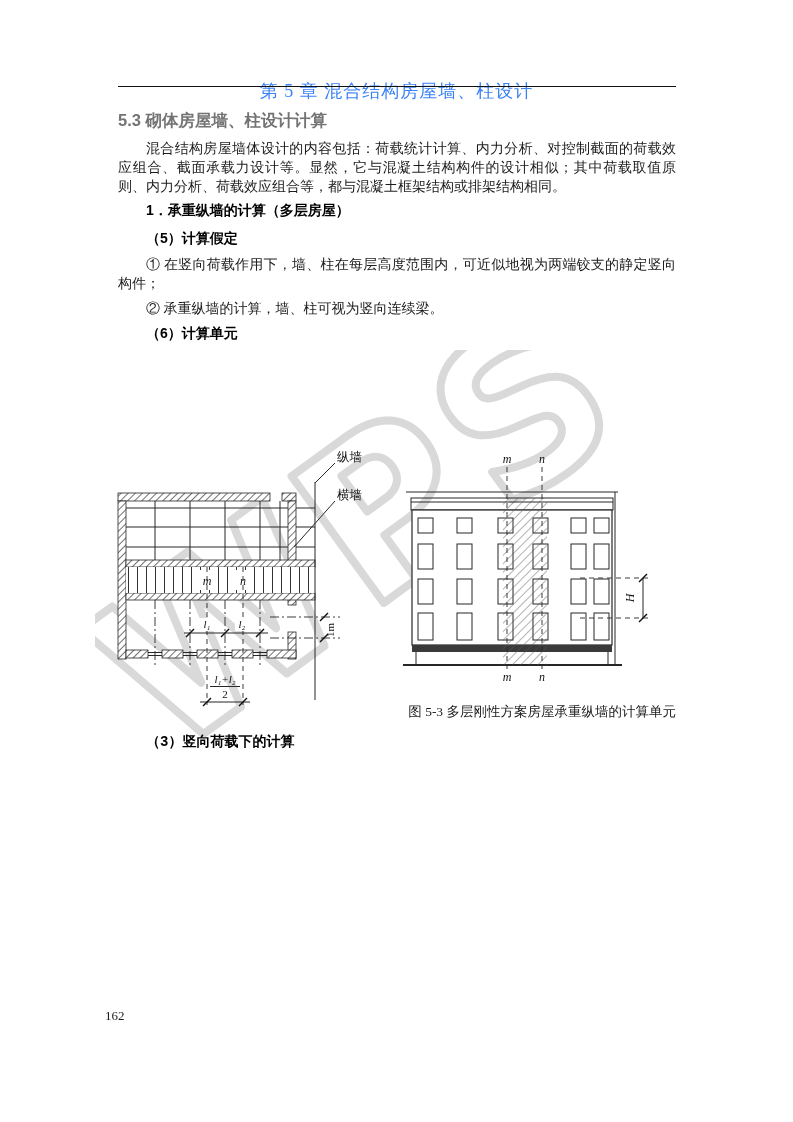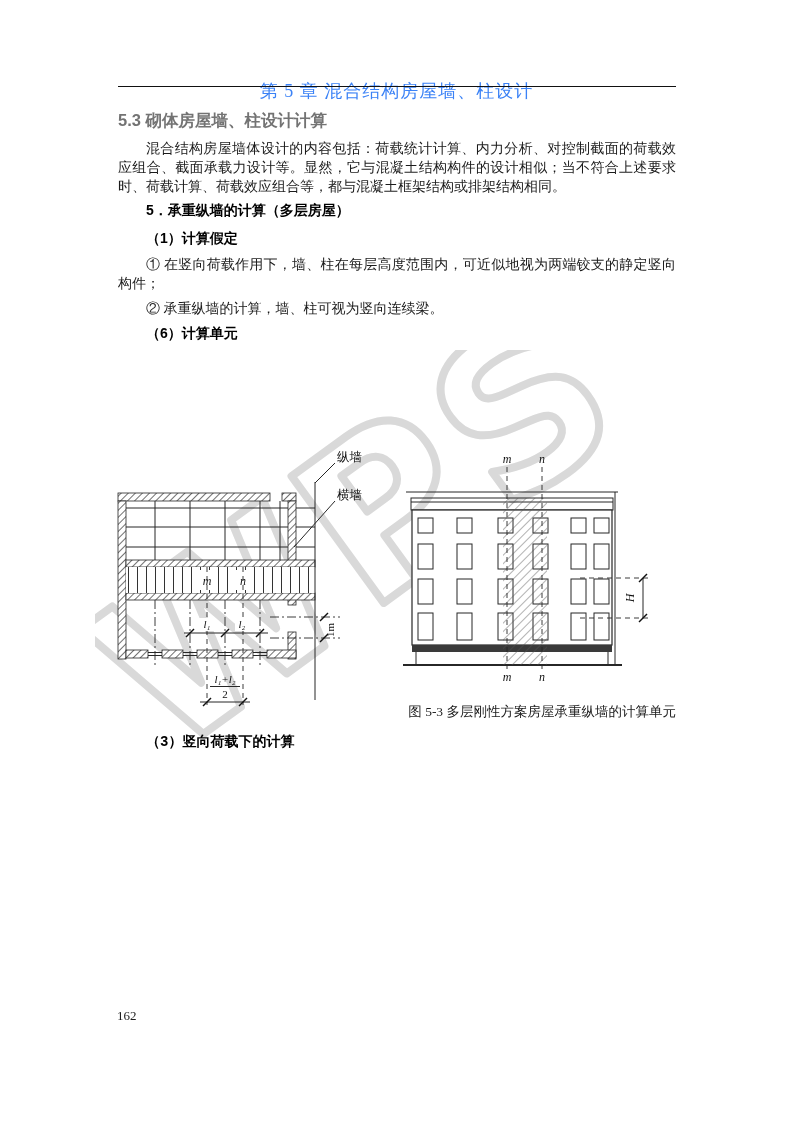--- a/index.html
+++ b/index.html
@@ -23,21 +23,21 @@
   .pa{margin-top:7px !important;}
   .pb{margin-top:6px !important;}
   .b3{margin-top:6px !important;}
   .pc{margin-top:7px !important;}
   .wm{position:absolute;left:95px;top:350px;z-index:0;pointer-events:none;}
   .figsvg{position:absolute;left:110px;top:447px;z-index:1;}
   .caption{position:absolute;top:703px;left:118px;width:558px;text-align:right;
            font-size:13.5px;z-index:2;}
   .b4{position:absolute;top:733px;left:146px;font-family:Liberation Mono, monospace;
       font-weight:bold;font-size:14px;color:#000;z-index:2;}
-  .pagenum{position:absolute;top:1008px;left:117px;font-size:13px;z-index:2;}
+  .pagenum{position:absolute;top:1008px;left:105px;font-size:13px;z-index:2;}
   svg .ln{stroke:#272727;stroke-width:1;fill:none;}
   svg .lnb{stroke:#272727;stroke-width:1.8;fill:none;}
   svg .wall{fill:url(#ph);stroke:#272727;stroke-width:0.8;}
   svg .dd{stroke:#272727;stroke-width:0.9;fill:none;stroke-dasharray:9 3 2 3;}
   svg .ds{stroke:#272727;stroke-width:0.9;fill:none;stroke-dasharray:5 4;}
   svg .tick{stroke:#111;stroke-width:1.4;}
   svg .tc{font-family:"Liberation Serif","DejaVu Serif",serif;font-size:12.5px;fill:#111;}
   svg .ti{font-family:"Liberation Serif","DejaVu Serif",serif;font-style:italic;
           font-size:12px;fill:#111;}
   svg .tis{font-family:"Liberation Serif","DejaVu Serif",serif;font-style:italic;
@@ -51,23 +51,23 @@
 
   <svg class="wm" width="560" height="400" viewBox="0 0 560 400" aria-hidden="true">
     <text x="275" y="250" text-anchor="middle" font-family="DejaVu Sans, Liberation Sans, sans-serif" font-weight="bold" font-size="215" letter-spacing="10" fill="none" stroke="#d9d9d9" stroke-width="8" stroke-linejoin="round" transform="rotate(-36 275 195)">WPS</text>
   </svg>
 
   <div class="hdr-title">第 5 章  混合结构房屋墙、柱设计</div>
   <div class="hdr-rule"></div>
 
   <div class="flow">
     <p class="h53">5.3 砌体房屋墙、柱设计计算</p>
-    <p class="intro">混合结构房屋墙体设计的内容包括：荷载统计计算、内力分析、对控制截面的荷载效应组合、截面承载力设计等。显然，它与混凝土结构构件的设计相似；当不符合上述要求时、荷载计算、荷载效应组合等，都与混凝土框架结构或排架结构相同。</p>
-    <p class="bh b1">5．承重纵墙的计算（多层房屋）</p>
-    <p class="bh b2">（1）计算假定</p>
+    <p class="intro">混合结构房屋墙体设计的内容包括：荷载统计计算、内力分析、对控制截面的荷载效应组合、截面承载力设计等。显然，它与混凝土结构构件的设计相似；其中荷载取值原则、内力分析、荷载效应组合等，都与混凝土框架结构或排架结构相同。</p>
+    <p class="bh b1">1．承重纵墙的计算（多层房屋）</p>
+    <p class="bh b2">（5）计算假定</p>
     <p class="pa">① 在竖向荷载作用下，墙、柱在每层高度范围内，可近似地视为两端铰支的静定竖向构件；</p>
     <p class="pb">② 承重纵墙的计算，墙、柱可视为竖向连续梁。</p>
     <p class="bh b3">（6）计算单元</p>
   </div>
 
   <svg class="figsvg" width="590" height="263" viewBox="0 0 590 263">
     <defs>
       <pattern id="ph" patternUnits="userSpaceOnUse" width="5" height="5" patternTransform="rotate(45)">
         <rect width="5" height="5" fill="#ffffff"></rect>
         <line x1="0" y1="0" x2="0" y2="5" stroke="#333" stroke-width="1.4"></line>

